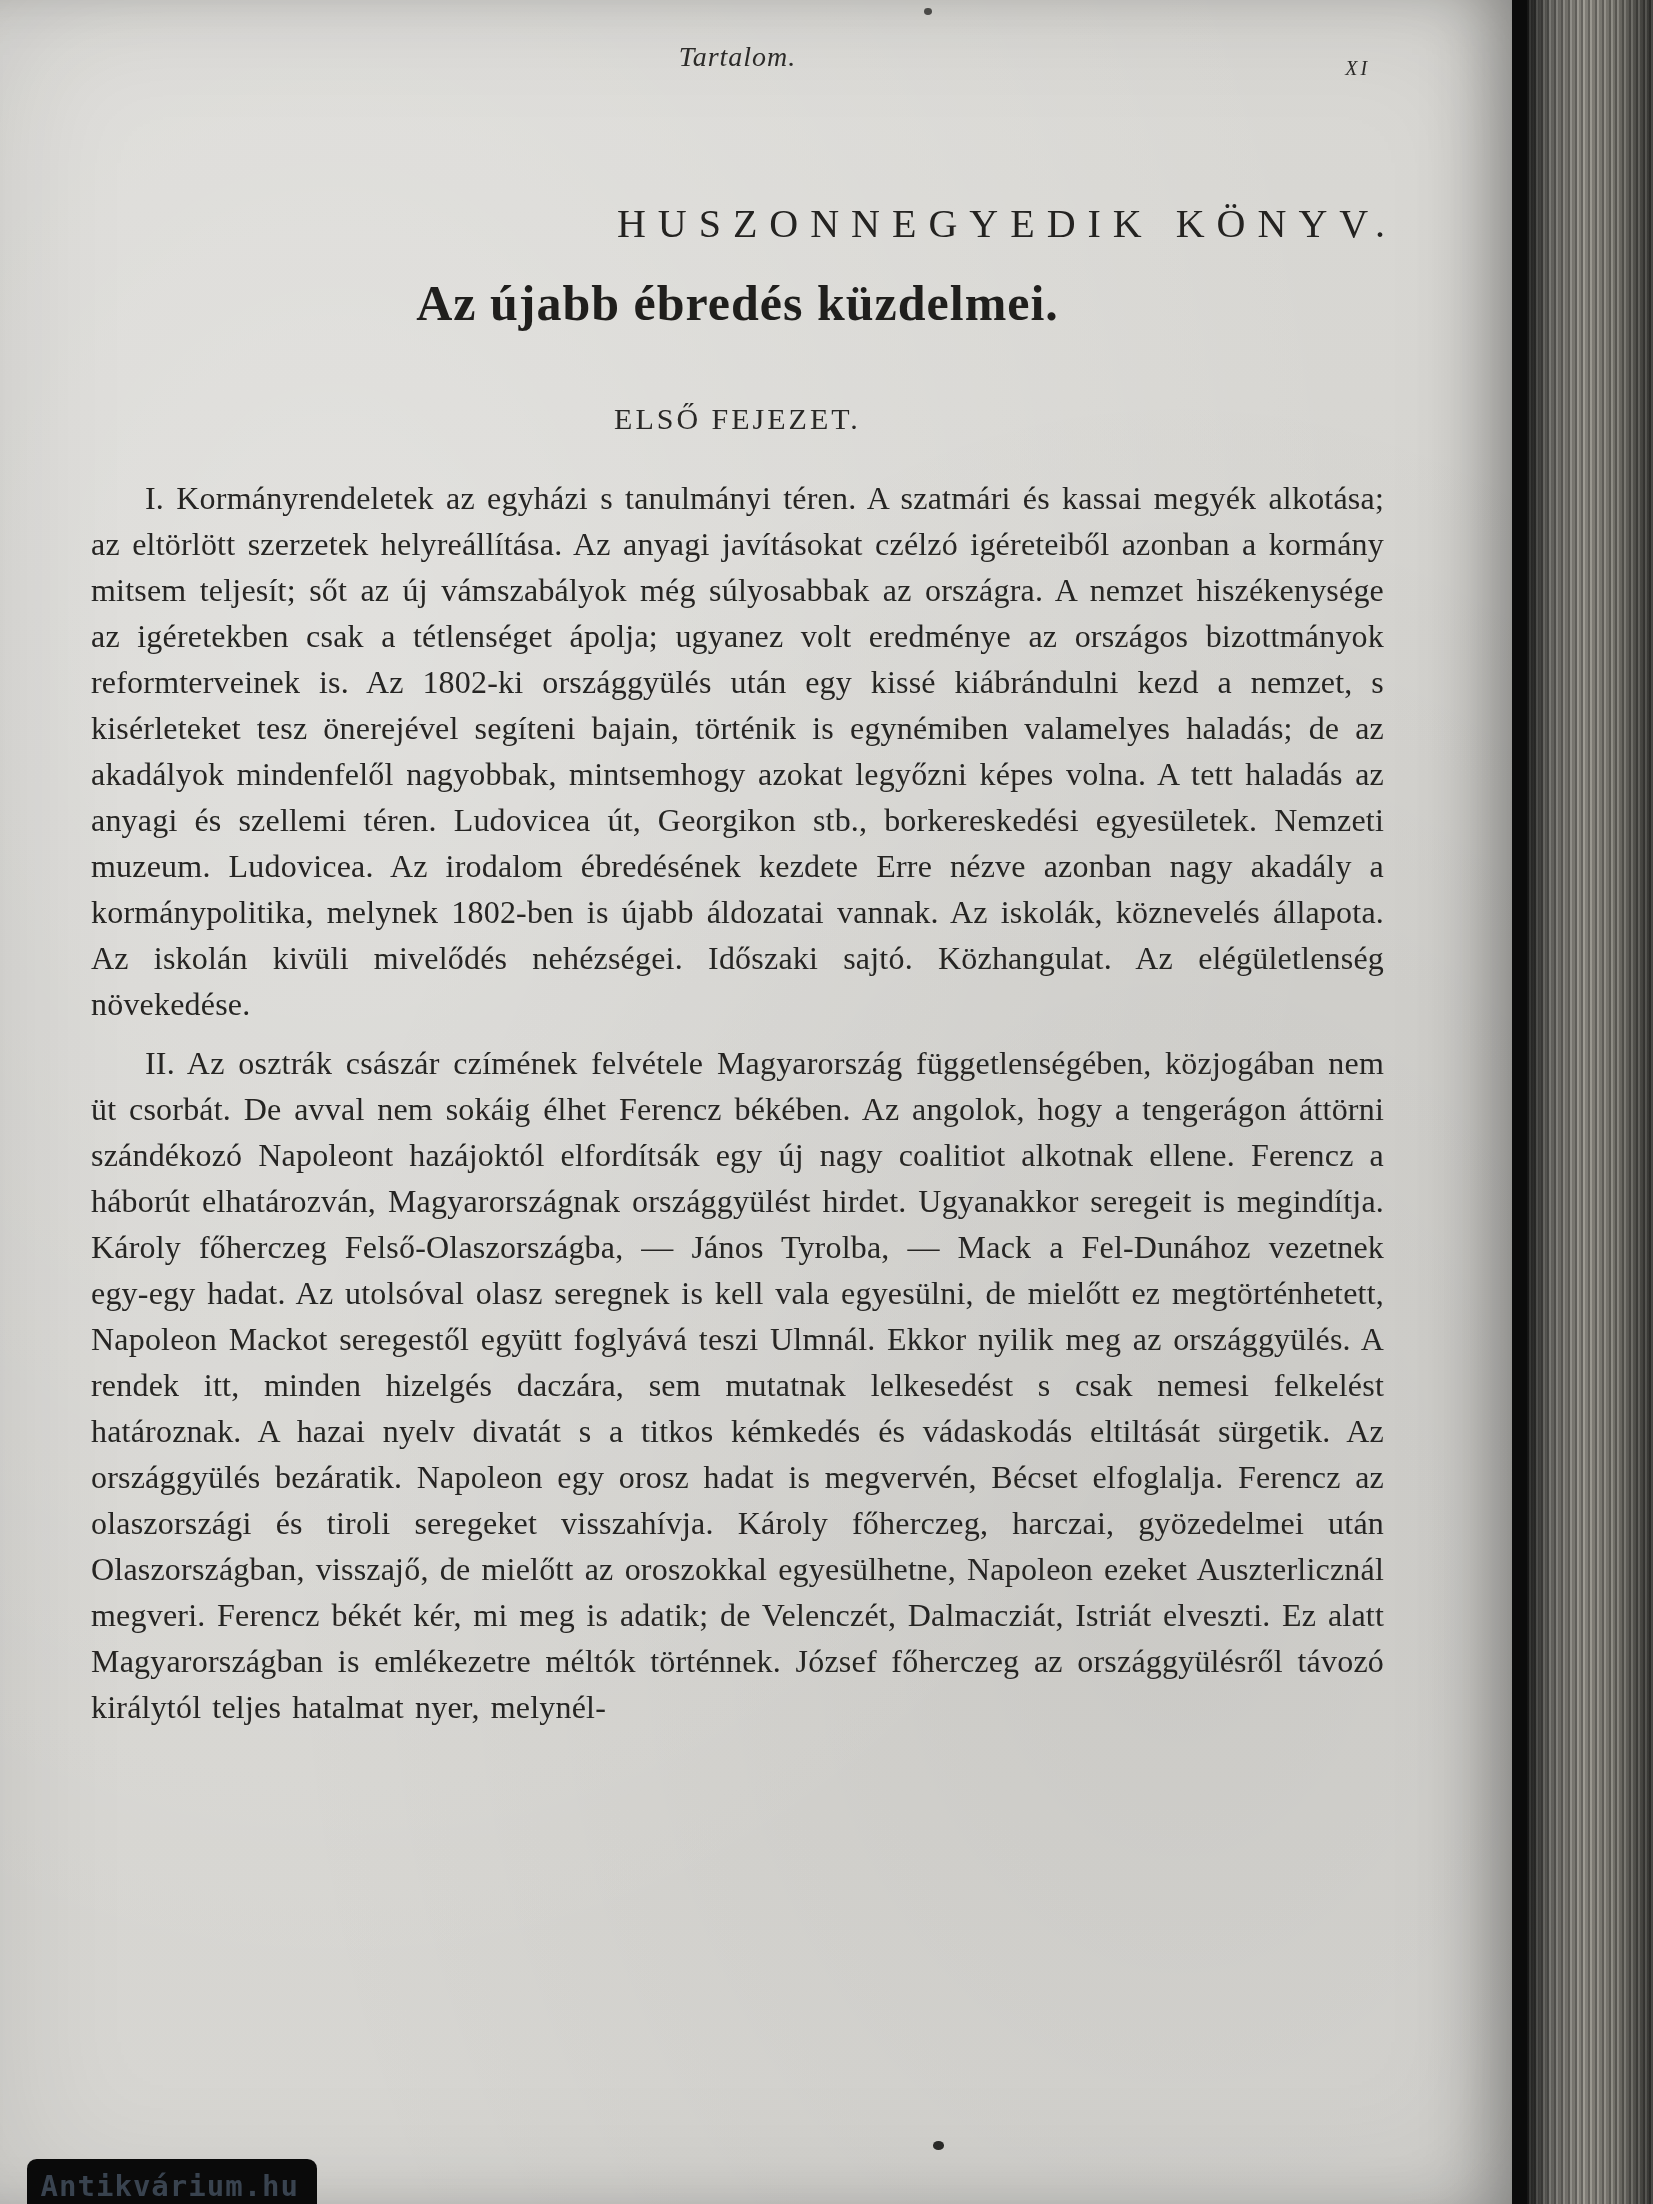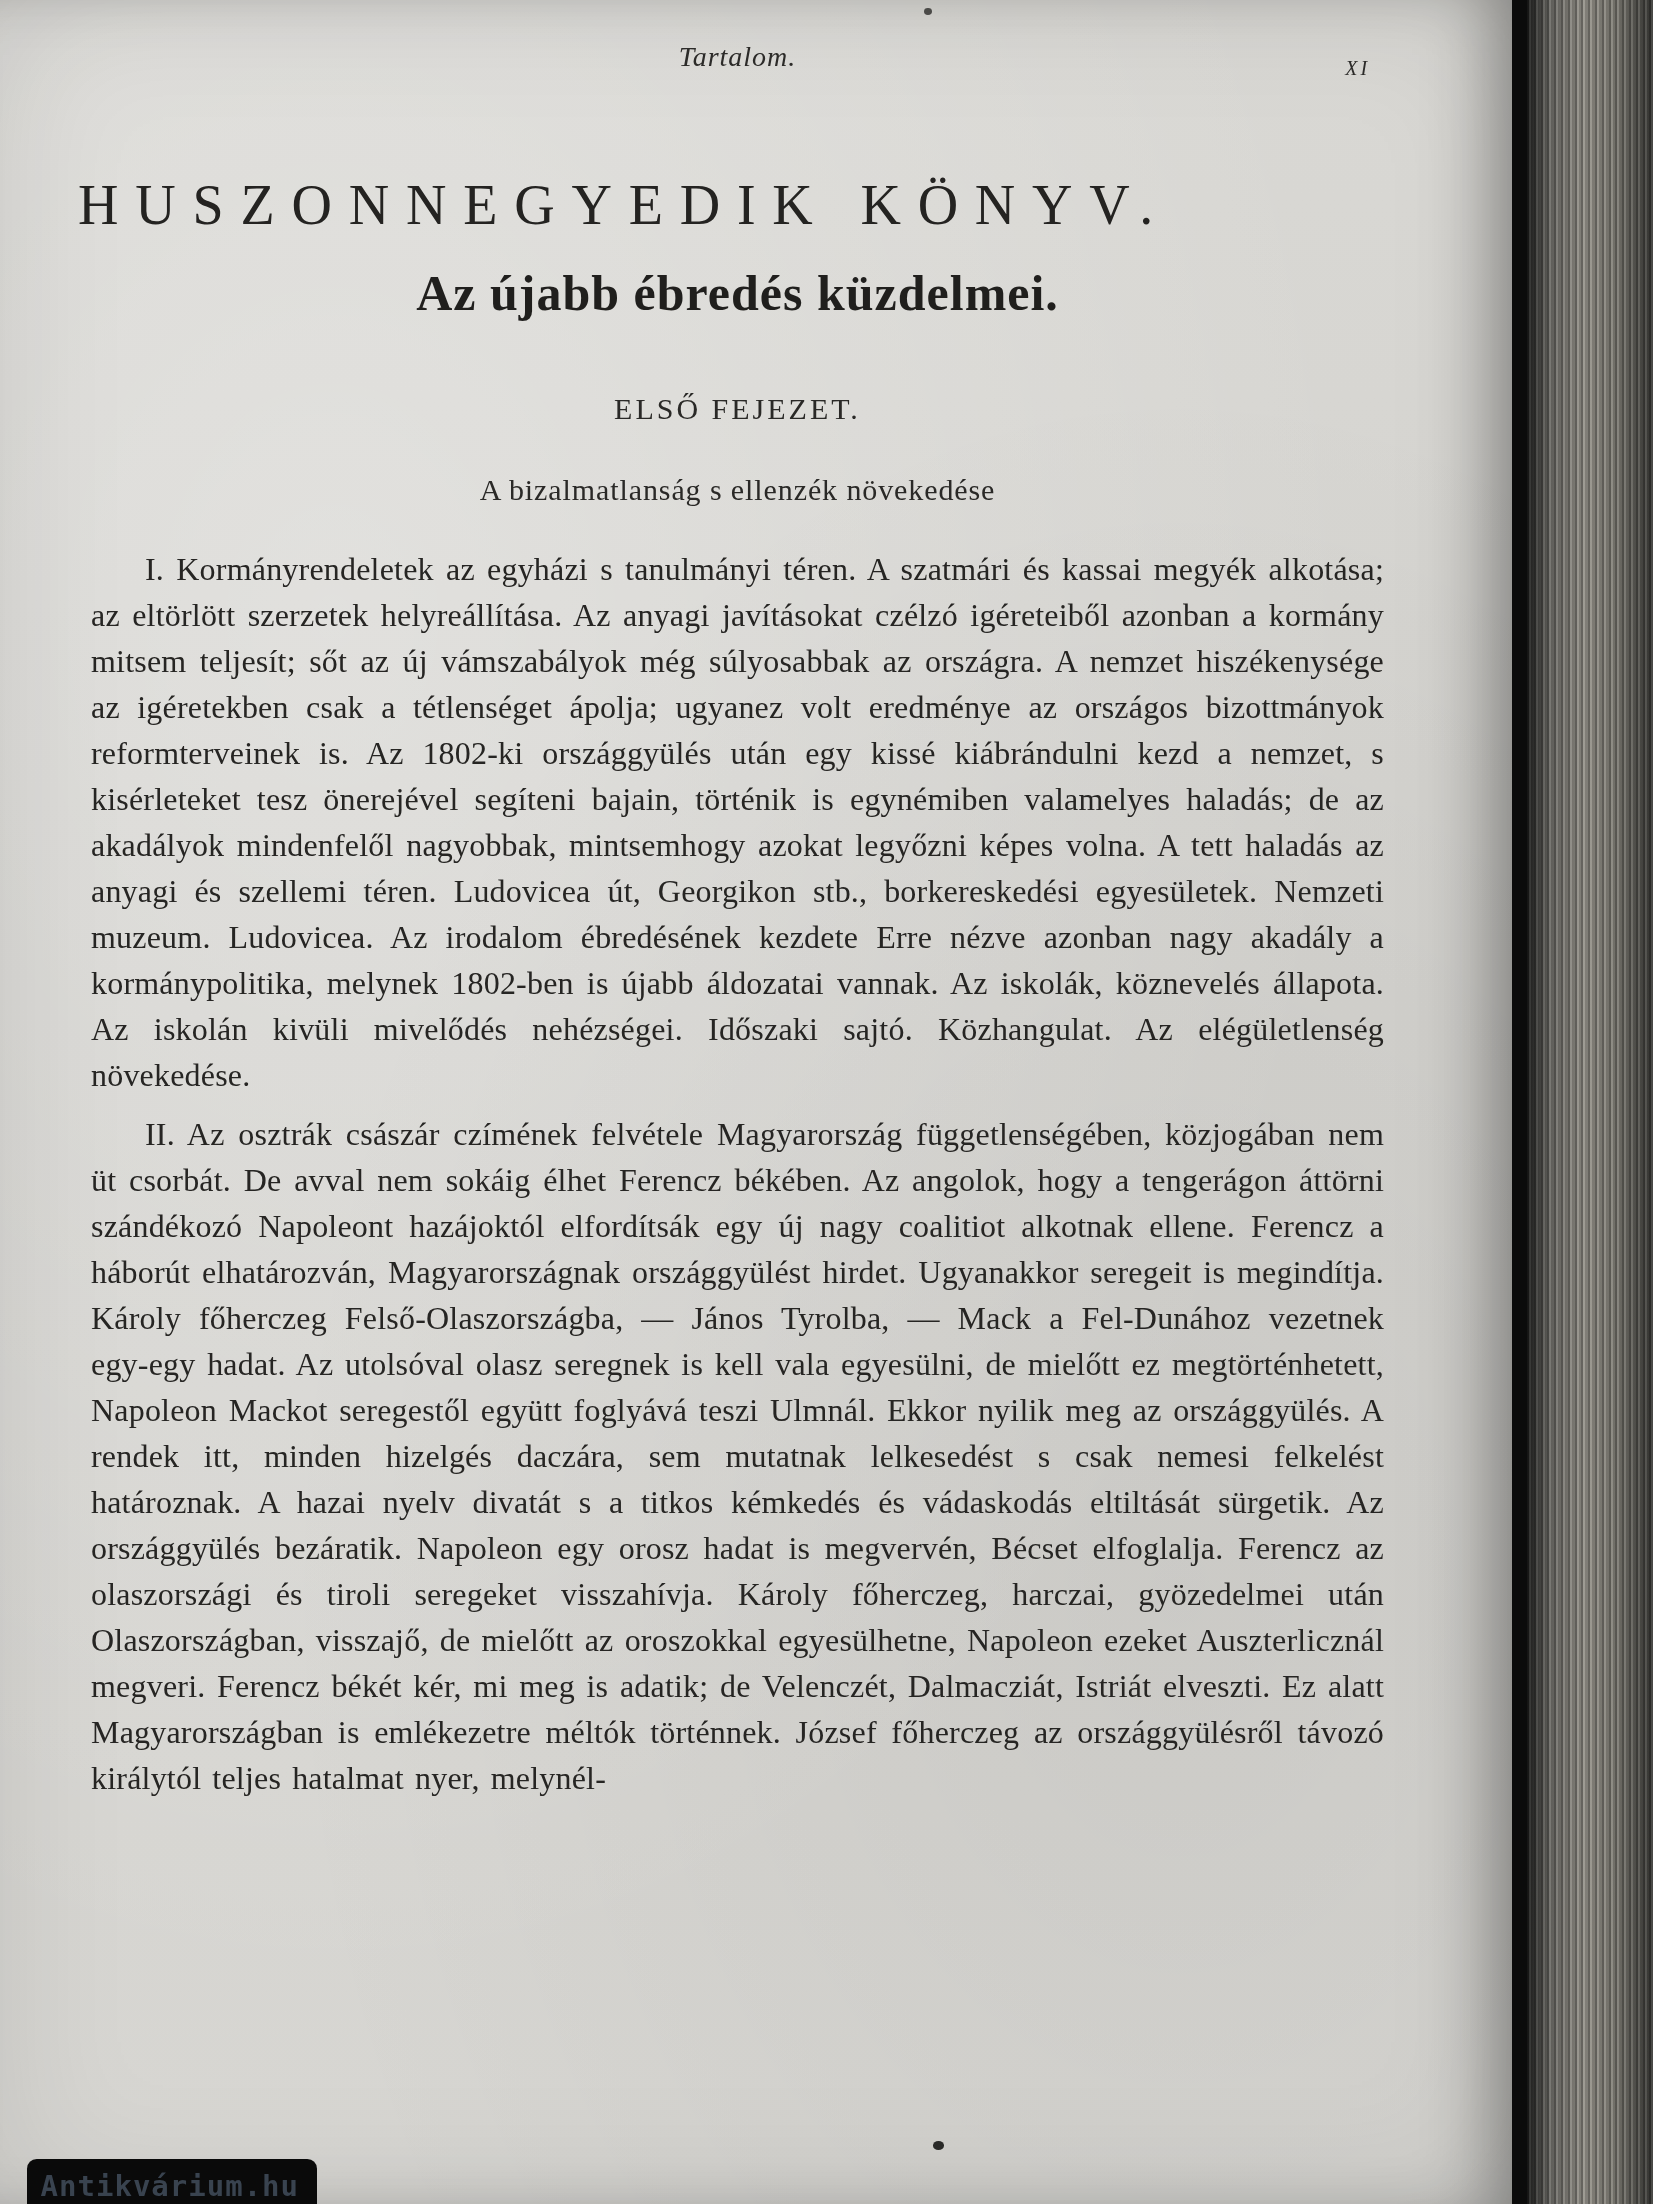--- a/index.html
+++ b/index.html
@@ -69,23 +69,23 @@
   .page-number {
     position: absolute;
     right: 27px; top: 16px;
     font-size: 20px;
     letter-spacing: 2.9px;
     color: #2c2b29;
   }
 
   
   .book-title {
-    margin-top: 93px;
-    text-align: left;
-    font-size: 56px;
+    margin-top: 120px;
+    text-align: right;
+    font-size: 40px;
     letter-spacing: 0.30em;
     font-weight: normal;
     color: #242321;
   }
   .book-subtitle {
     margin-top: 27px;
     text-align: center;
     font-size: 50px;
     font-weight: bold;
     letter-spacing: 0.02em;
@@ -154,21 +154,20 @@
         <div class="running-title">Tartalom.</div>
         <div class="page-number">XI</div>
       </div>
 
       <div class="book-title">HUSZONNEGYEDIK KÖNYV.</div>
 
       <div class="book-subtitle">Az újabb ébredés küzdelmei.</div>
 
       <div class="chapter-heading">ELSŐ FEJEZET.</div>
 
-      <div class="chapter-subheading">A bizalmatlanság s ellenzék növekedése</div>
 
       <div class="body-text">
         <p class="para">I. Kormányrendeletek az egyházi s tanulmányi téren. A szatmári és kassai megyék alkotása; az eltörlött szerzetek helyreállítása. Az anyagi javításokat czélzó igéreteiből azonban a kormány mitsem teljesít; sőt az új vámszabályok még súlyosabbak az országra. A nemzet hiszékenysége az igéretekben csak a tétlenséget ápolja; ugyanez volt eredménye az országos bizottmányok reformterveinek is. Az 1802-ki országgyülés után egy kissé kiábrándulni kezd a nemzet, s kisérleteket tesz önerejével segíteni bajain, történik is egynémiben valamelyes haladás; de az akadályok mindenfelől nagyobbak, mintsemhogy azokat legyőzni képes volna. A tett haladás az anyagi és szellemi téren. Ludovicea út, Georgikon stb., borkereskedési egyesületek. Nemzeti muzeum. Ludovicea. Az irodalom ébredésének kezdete Erre nézve azonban nagy akadály a kormánypolitika, melynek 1802-ben is újabb áldozatai vannak. Az iskolák, köznevelés állapota. Az iskolán kivüli mivelődés nehézségei. Időszaki sajtó. Közhangulat. Az elégületlenség növekedése.</p>
         <p class="para">II. Az osztrák császár czímének felvétele Magyarország függetlenségében, közjogában nem üt csorbát. De avval nem sokáig élhet Ferencz békében. Az angolok, hogy a tengerágon áttörni szándékozó Napoleont hazájoktól elfordítsák egy új nagy coalitiot alkotnak ellene. Ferencz a háborút elhatározván, Magyarországnak országgyülést hirdet. Ugyanakkor seregeit is megindítja. Károly főherczeg Felső-Olaszországba, — János Tyrolba, — Mack a Fel-Dunához vezetnek egy-egy hadat. Az utolsóval olasz seregnek is kell vala egyesülni, de mielőtt ez megtörténhetett, Napoleon Mackot seregestől együtt foglyává teszi Ulmnál. Ekkor nyilik meg az országgyülés. A rendek itt, minden hizelgés daczára, sem mutatnak lelkesedést s csak nemesi felkelést határoznak. A hazai nyelv divatát s a titkos kémkedés és vádaskodás eltiltását sürgetik. Az országgyülés bezáratik. Napoleon egy orosz hadat is megvervén, Bécset elfoglalja. Ferencz az olaszországi és tiroli seregeket visszahívja. Károly főherczeg, harczai, gyözedelmei után Olaszországban, visszajő, de mielőtt az oroszokkal egyesülhetne, Napoleon ezeket Auszterlicznál megveri. Ferencz békét kér, mi meg is adatik; de Velenczét, Dalmacziát, Istriát elveszti. Ez alatt Magyarországban is emlékezetre méltók történnek. József főherczeg az országgyülésről távozó királytól teljes hatalmat nyer, melynél-</p>
       </div>
 
     </div>
 
     <div class="watermark">Antikvárium.hu</div>
 

